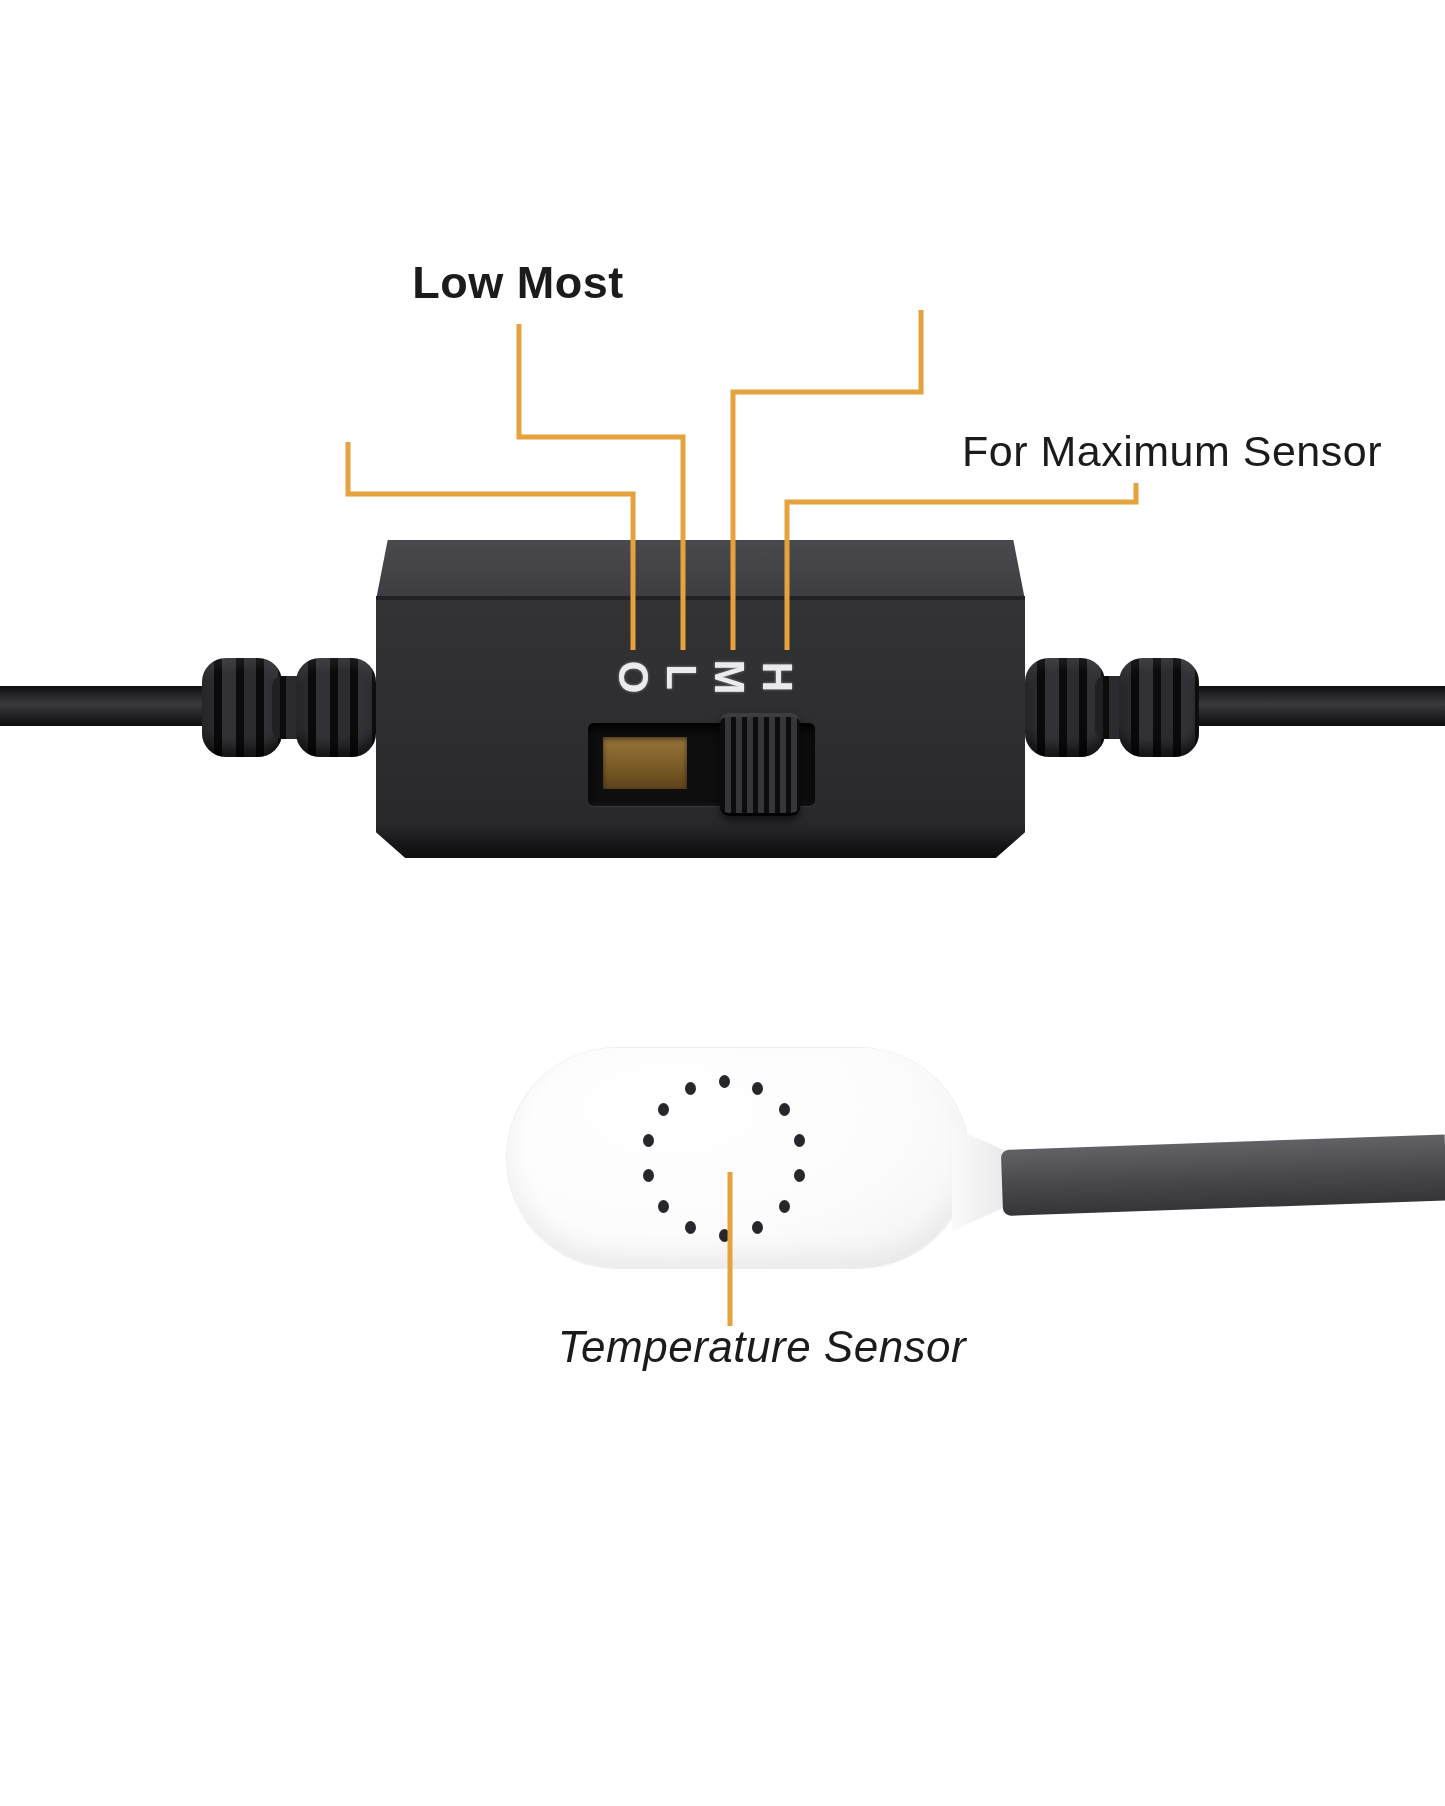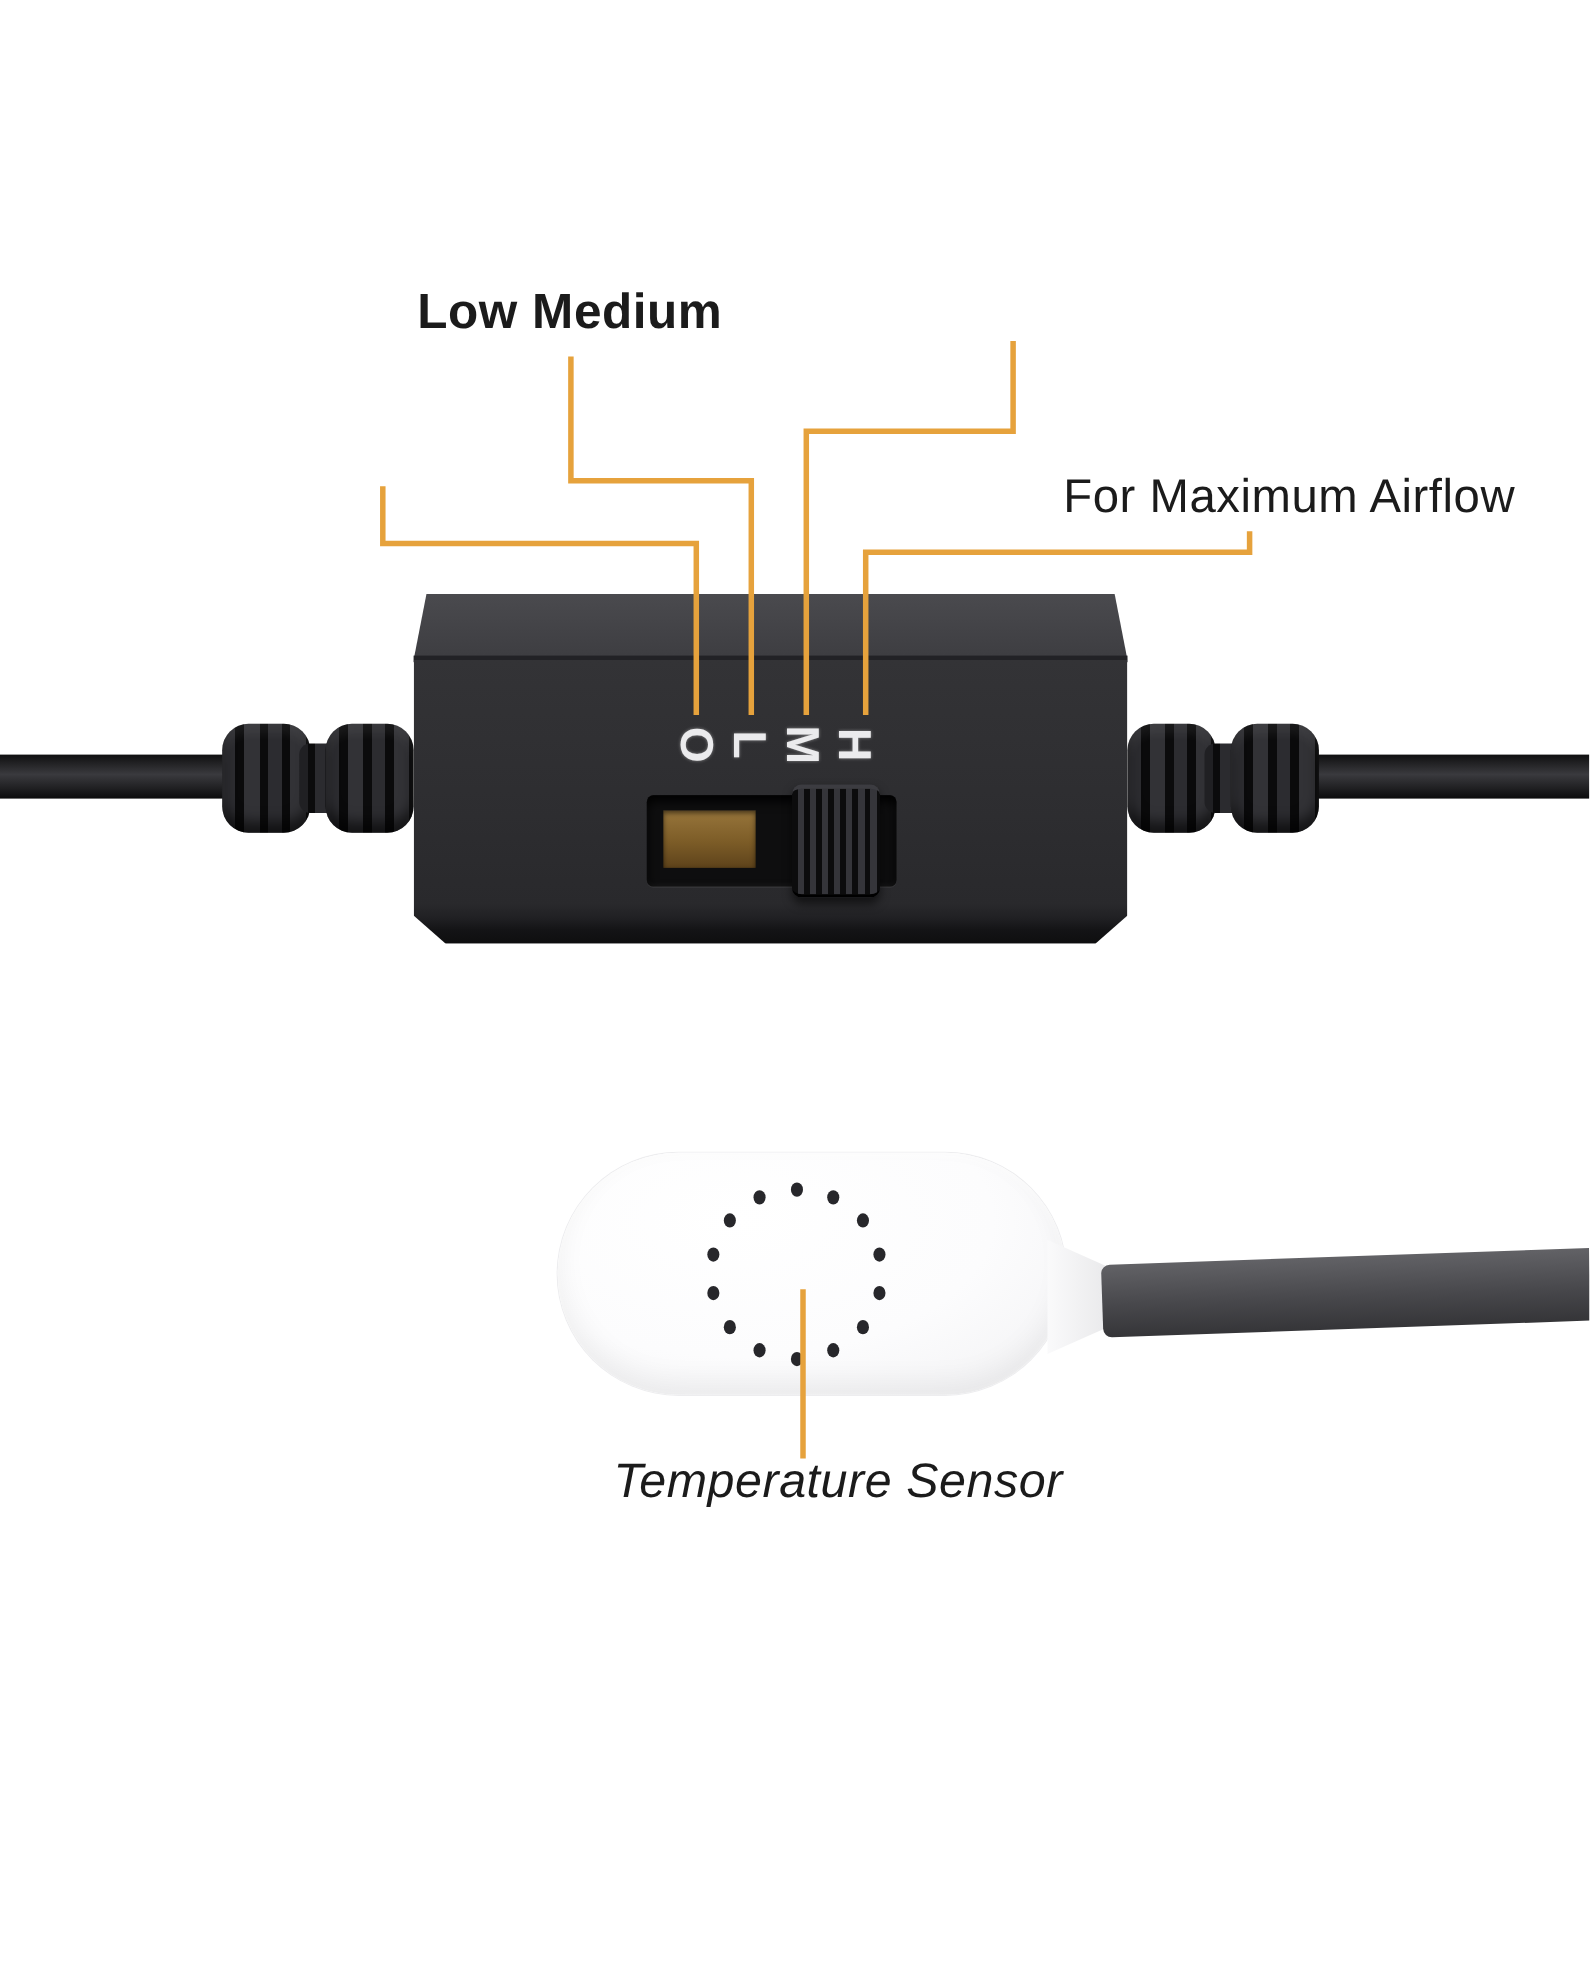--- a/index.html
+++ b/index.html
@@ -84,22 +84,22 @@
   .vent-ring i{position:absolute;width:11px;height:13px;border-radius:50%;background:#27272b;}
   
   .overlay{position:absolute;left:0;top:0;width:1445px;height:1806px;pointer-events:none;z-index:5;}
   .leader{fill:none;stroke-width:5;stroke-linejoin:miter;}
 </style>
 </head>
 <body>
 
 <div class="stage">
 
-  <div class="lbl bold" style="left:518px;top:258px;">Low Medium</div>
-  <div class="lbl reg" style="left:1172px;top:428px;">For Maximum Airflow</div>
+  <div class="lbl bold" style="left:518px;top:258px;">Low Most</div>
+  <div class="lbl reg" style="left:1172px;top:428px;">For Maximum Sensor</div>
   <div class="lbl reg" style="left:762px;top:1323px;font-size:44px;font-style:italic;">Temperature Sensor</div>
 
   <div class="cable left"></div>
   <div class="cable right"></div>
 
   <div class="relief left">
     <div class="bead b1"></div>
     <div class="waist"></div>
     <div class="bead b2"></div>
   </div>

